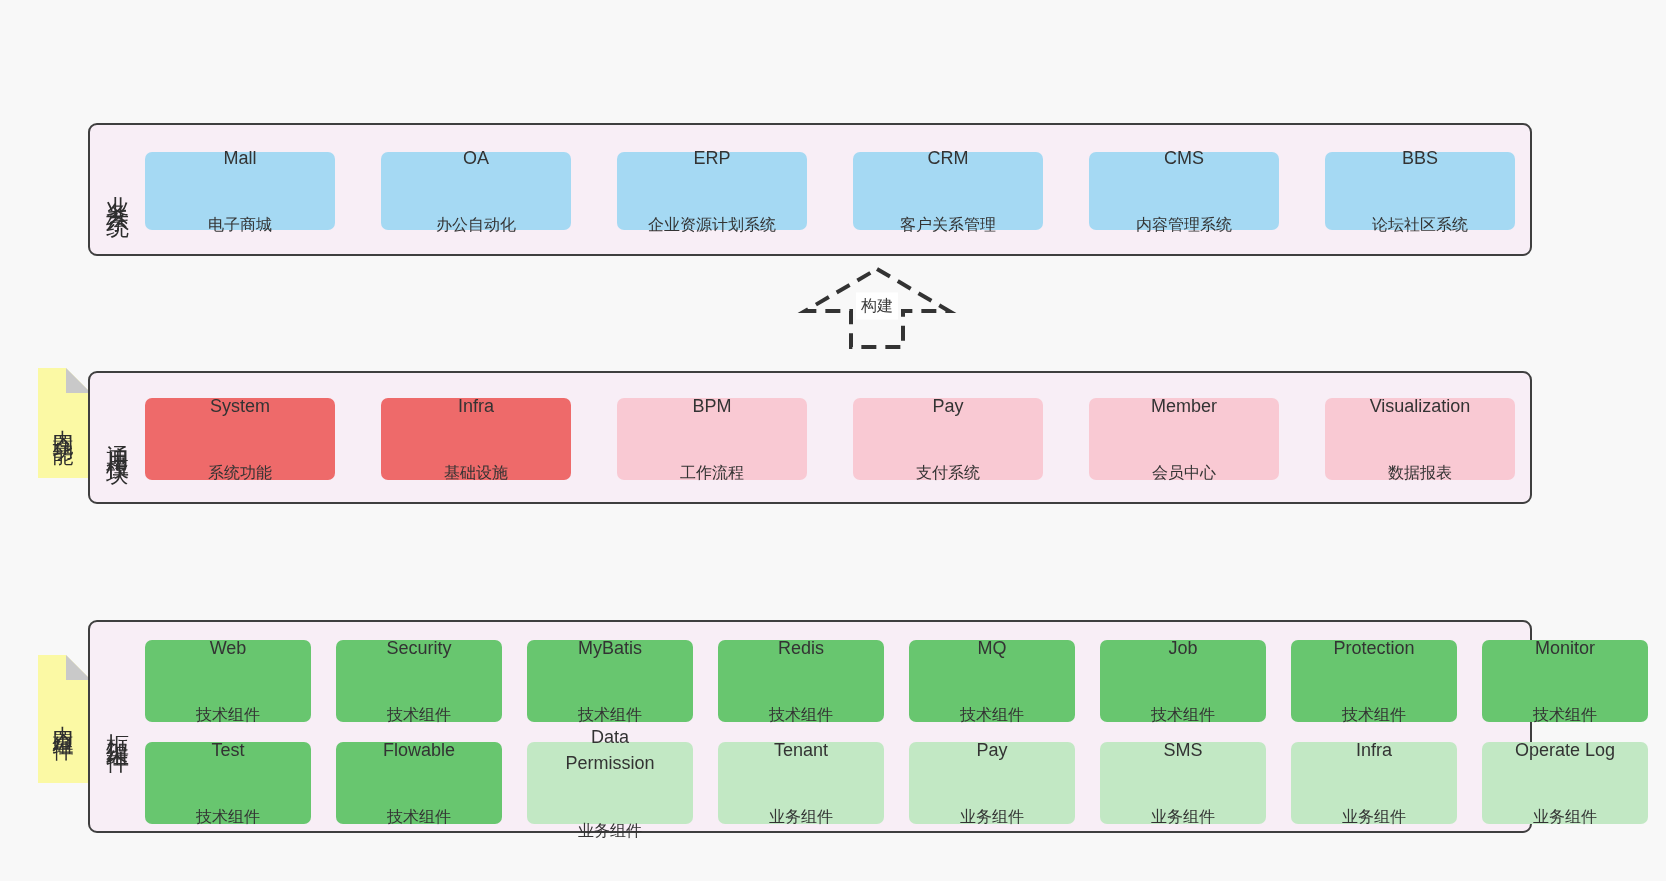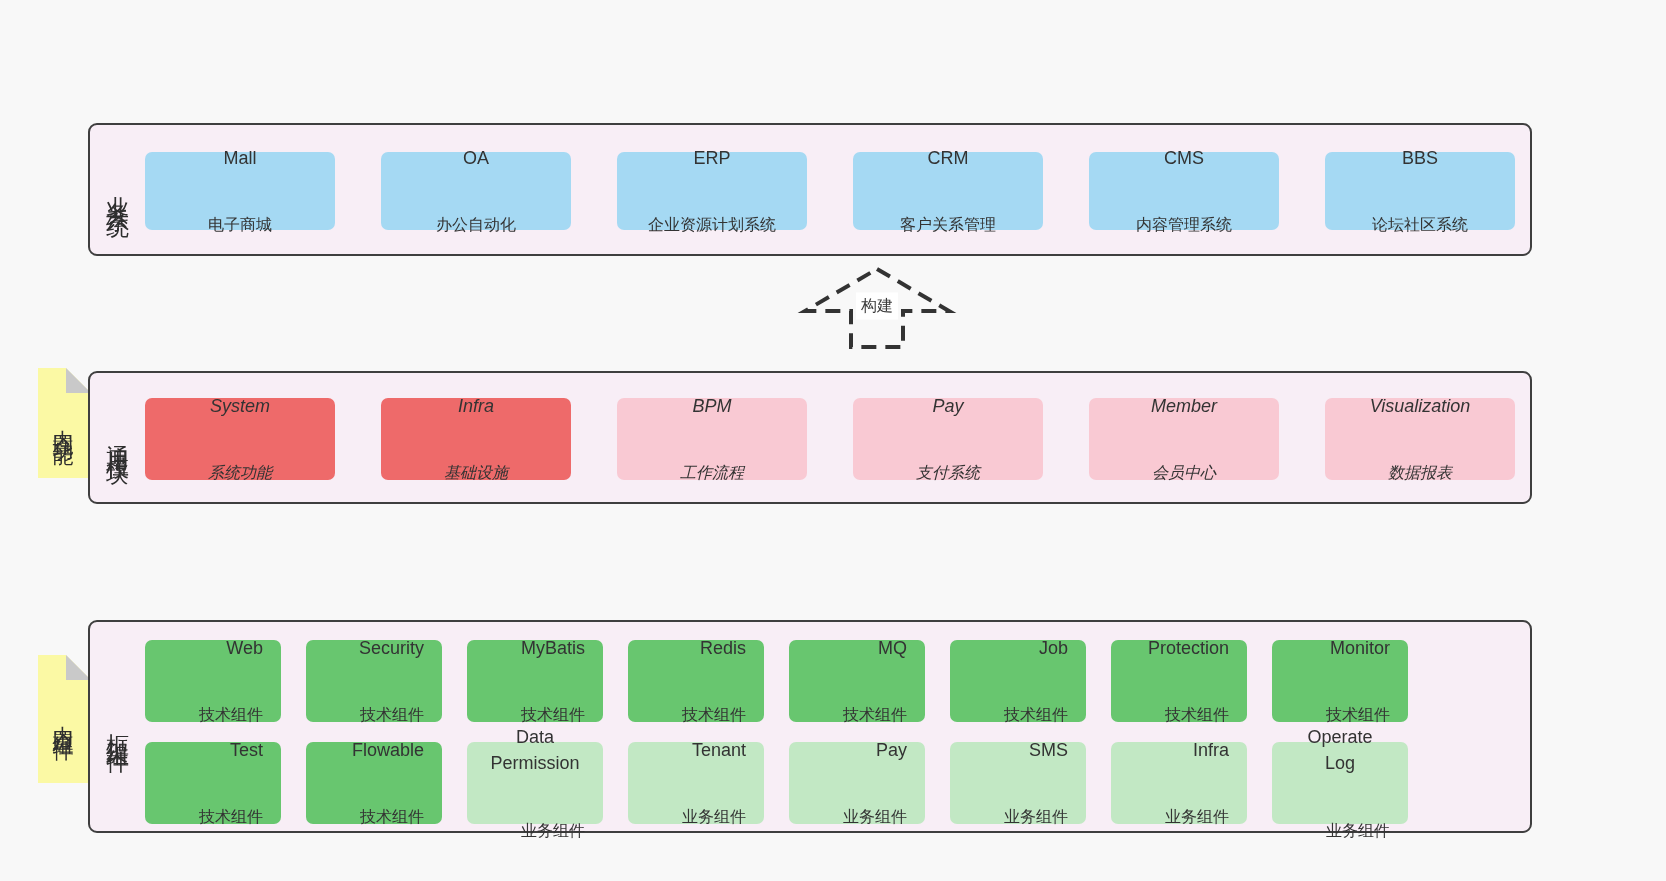--- a/index.html
+++ b/index.html
@@ -53,22 +53,22 @@
     border-radius:7px;
     display:flex;flex-direction:column;
     justify-content:center;align-items:center;
     text-align:center;
     padding:0 18px;
     box-sizing:border-box;
     line-height:1.45;
     color:#333;
   }
   .panel-6col .box{width:190px;height:78px;}
-  #panel-modules .box{height:82px;font-style:italic;}
-  #panel-framework .box{width:136px;height:82px;align-items:flex-end;}
+  #panel-modules .box{height:82px;}
+  #panel-framework .box{width:166px;height:82px;}
 
   .box-name{font-size:18px;}
   .box-sub{font-size:16px;margin-top:42px;}
 
   .blue{background:#a5d9f3;}
   .red{background:#ee6a6a;}
   .pink{background:#f9c9d3;}
   .green{background:#68c66f;}
   .light-green{background:#c2e8c4;}
 

